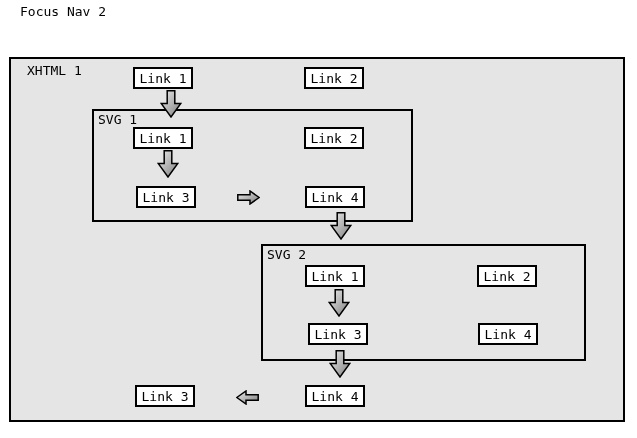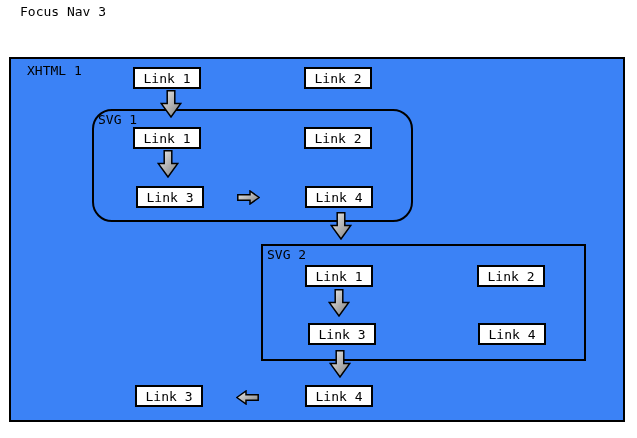--- a/index.html
+++ b/index.html
@@ -11,31 +11,31 @@
     color:#000;
     overflow:hidden;
   }
   .title {
     position:absolute; left:20px; top:4px;
     font-size:13px; white-space:pre;
   }
   .frame {
     position:absolute;
     border:2px solid #000;
-    background:#3b82f6;
+    background:#e5e5e5;
     box-sizing:border-box;
   }
   .frame-label {
     position:absolute;
     font-size:13px; white-space:pre;
     line-height:15px;
   }
   .lnk {
     position:absolute;
-    width:68px; height:22px;
+    width:60px; height:22px;
     border:2px solid #000;
     background:#ffffff;
     box-sizing:border-box;
     display:flex; align-items:center; justify-content:center;
     font-size:13px; line-height:13px;
     white-space:pre;
     cursor:pointer;
   }
   .arrow { position:absolute; z-index:5; }
   .arrow svg { display:block; }
@@ -47,36 +47,36 @@
   <defs>
     <linearGradient id="agrad" x1="0" y1="0" x2="1" y2="1">
       <stop offset="0" stop-color="#ededed"></stop>
       <stop offset="1" stop-color="#7d7d7d"></stop>
     </linearGradient>
   </defs>
 </svg>
 
 <div class="stage">
 
-  <div class="title">Focus Nav 3</div>
+  <div class="title">Focus Nav 2</div>
 
   <div class="frame" style="left:9px; top:57px; width:616px; height:365px;">
 
     <div class="frame-label" style="left:16px; top:4px;">XHTML 1</div>
 
     <div class="lnk" style="left:122px; top:8px;">Link 1</div>
     <div class="lnk" style="left:293px; top:8px;">Link 2</div>
 
     <div class="arrow" style="left:149px; top:31px;">
       <svg width="22" height="28" viewBox="0 0 22 28">
         <path d="M7.2 0.8 H14.8 V13.5 H20.8 L11 27 L1.2 13.5 H7.2 Z" fill="url(#agrad)" stroke="#000" stroke-width="1.5"></path>
       </svg>
     </div>
 
-    <div class="frame" style="left:81px; top:50px; width:321px; height:113px;border-radius:20px;">
+    <div class="frame" style="left:81px; top:50px; width:321px; height:113px;">
       <div class="frame-label" style="left:4px; top:1px;">SVG 1</div>
 
       <div class="lnk" style="left:39px; top:16px;">Link 1</div>
       <div class="lnk" style="left:210px; top:16px;">Link 2</div>
 
       <div class="arrow" style="left:63px; top:39px;">
         <svg width="22" height="28" viewBox="0 0 22 28">
           <path d="M7.2 0.8 H14.8 V13.5 H20.8 L11 27 L1.2 13.5 H7.2 Z" fill="url(#agrad)" stroke="#000" stroke-width="1.5"></path>
         </svg>
       </div>

